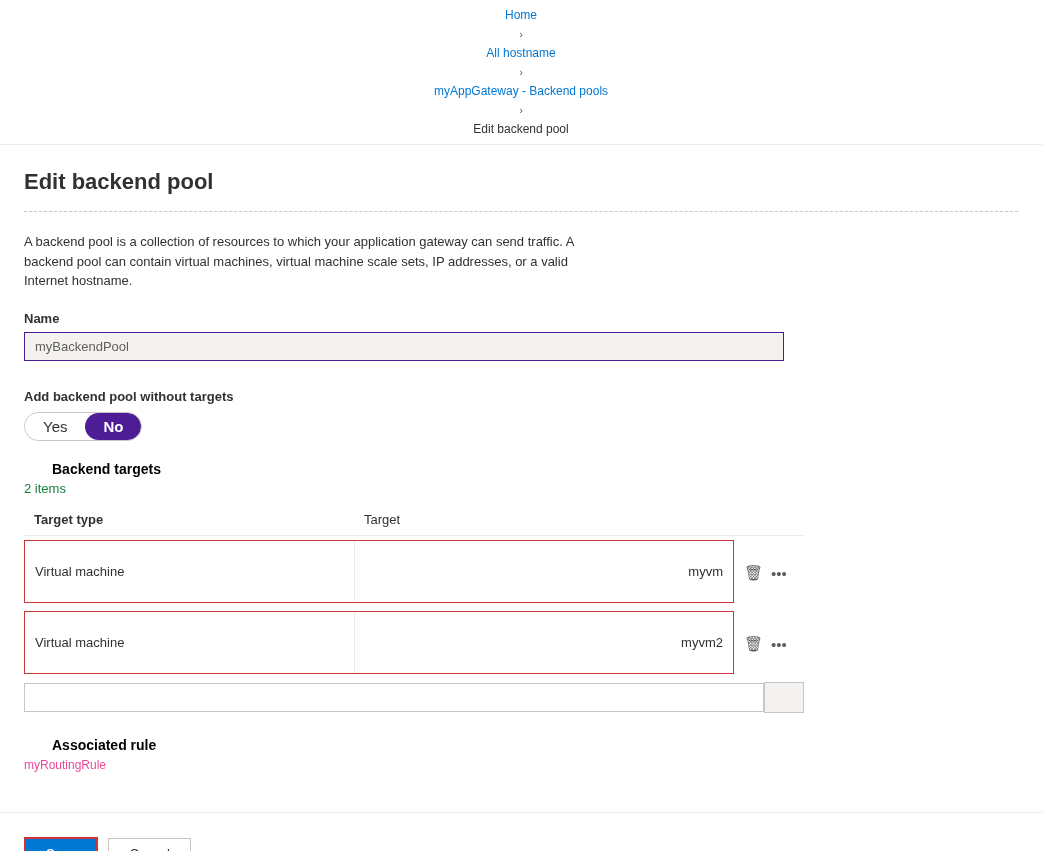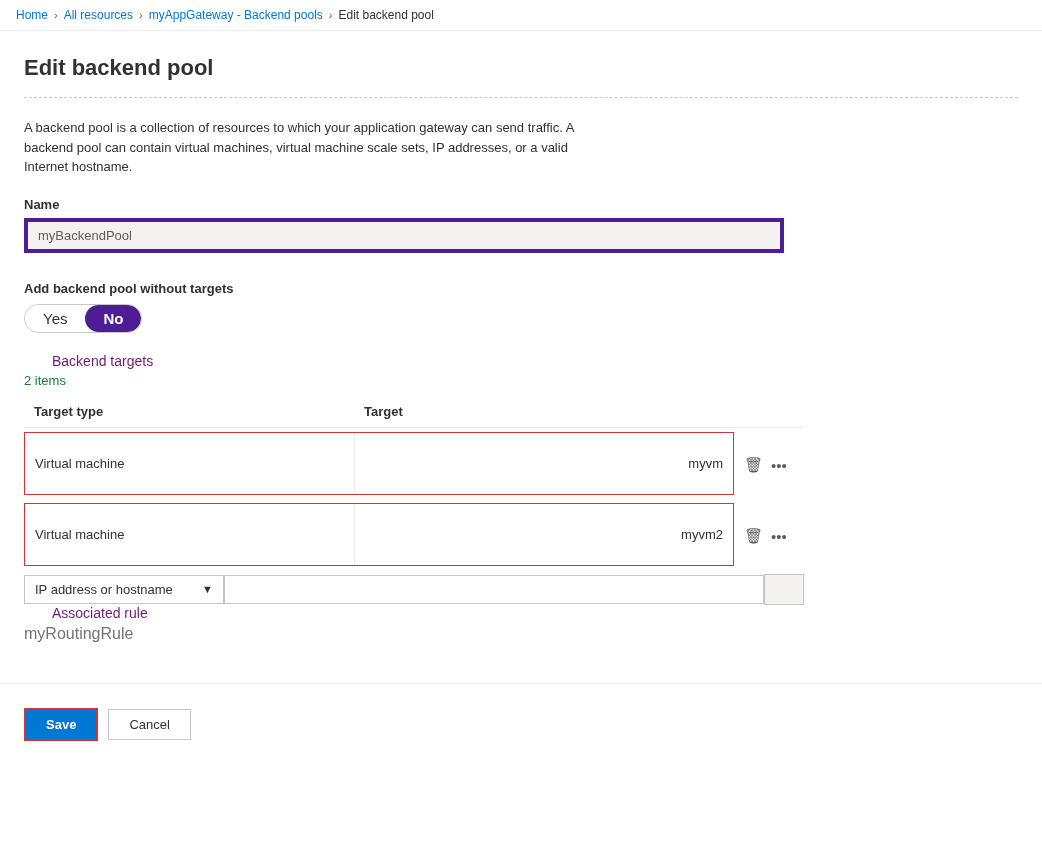--- a/index.html
+++ b/index.html
@@ -16,20 +16,21 @@
       min-height: 851px;
     }
     .breadcrumb-bar {
       background: #fff;
       border-bottom: 1px solid #edebe9;
       padding: 8px 16px;
       display: flex;
       align-items: center;
       gap: 6px;
       font-size: 12px;
+      flex-direction: column;
     }
     .breadcrumb-link {
       color: #0078d4;
       text-decoration: none;
       cursor: pointer;
     }
     .breadcrumb-sep {
       color: #605e5c;
       font-size: 11px;
     }
@@ -60,31 +61,31 @@
     .field-label {
       font-size: 13px;
       font-weight: 600;
       color: #323130;
       margin-bottom: 6px;
     }
     .text-input {
       width: 100%;
       max-width: 760px;
       padding: 6px 10px;
-      border: 4px solid #4c1d95;
+      border: 1px solid #4c1d95;
       background: #f3f2f1;
       color: #605e5c;
       font-size: 13px;
       outline: none;
       font-family: inherit;
     }
     .section-label {
       font-size: 14px;
-      font-weight: 400;
-      color: #701a75;
+      font-weight: 700;
+      color: #000000;
       margin-bottom: 4px;
       padding-left: 28px;
     }
     .toggle-label {
       font-size: 13px;
       font-weight: 600;
       margin-bottom: 8px;
       margin-top: 16px;
     }
     .toggle-container {
@@ -180,26 +181,27 @@
     }
     .new-target-add-btn {
       border: 1px solid #c8c6c4;
       background: #f3f2f1;
       padding: 6px 10px;
       min-width: 40px;
       height: 31px;
       cursor: pointer;
     }
     .associated-rule-section {
+      margin-top: 24px;
     }
     .rule-link {
-      color: #737373;
+      color: #ec4899;
       text-decoration: none;
       cursor: pointer;
-      font-size: 16px;
+      font-size: 12px;
     }
     .footer-section {
       margin-top: 40px;
       border-top: 1px solid #edebe9;
       padding: 24px 24px;
       display: flex;
       align-items: center;
       gap: 10px;
       background: #fff;
     }
@@ -235,34 +237,34 @@
       margin-bottom: 4px;
     }
     .th-type {
       width: 330px;
       font-weight: 700;
       font-size: 13px;
       padding: 4px 10px;
     }
     .th-target {
       flex: 1;
-      font-weight: 700;
+      font-weight: 400;
       font-size: 13px;
       padding: 4px 10px;
     }
   </style>
 </head>
 <body>
 
 <div class="page-wrapper">
 
   <div class="breadcrumb-bar">
     <a class="breadcrumb-link">Home</a>
     <span class="breadcrumb-sep">›</span>
-    <a class="breadcrumb-link">All resources</a>
+    <a class="breadcrumb-link">All hostname</a>
     <span class="breadcrumb-sep">›</span>
     <a class="breadcrumb-link">myAppGateway - Backend pools</a>
     <span class="breadcrumb-sep">›</span>
     <span class="breadcrumb-current">Edit backend pool</span>
   </div>
 
   <div class="main-content">
 
     <h1 class="page-title">Edit backend pool</h1>
 
@@ -306,24 +308,20 @@
           <div class="td-type">Virtual machine</div>
           <div class="td-target">myvm2</div>
         </div>
         <div class="td-actions">
           <span class="action-icon" title="Delete">🗑</span>
           <span class="action-icon" title="More">•••</span>
         </div>
       </div>
 
       <div class="new-target-row">
-        <div class="new-target-select">
-          <span>IP address or hostname</span>
-          <span style="margin-left:8px; font-size:11px;">▼</span>
-        </div>
         <input class="new-target-input" type="text" placeholder="" style="">
         <button class="new-target-add-btn"></button>
       </div>
     </div>
 
     <div class="associated-rule-section">
       <div class="section-label">Associated rule</div>
       <a class="rule-link">myRoutingRule</a>
     </div>
   </div>

